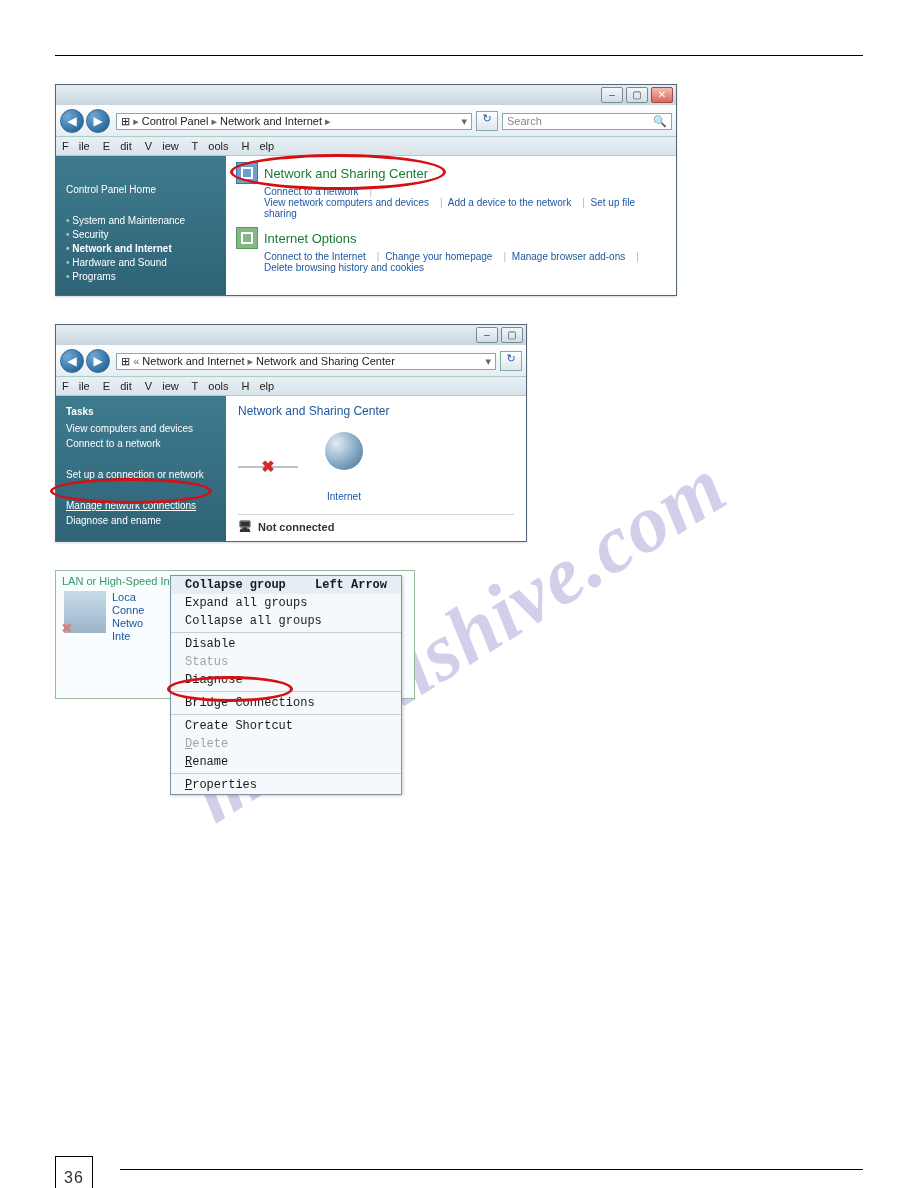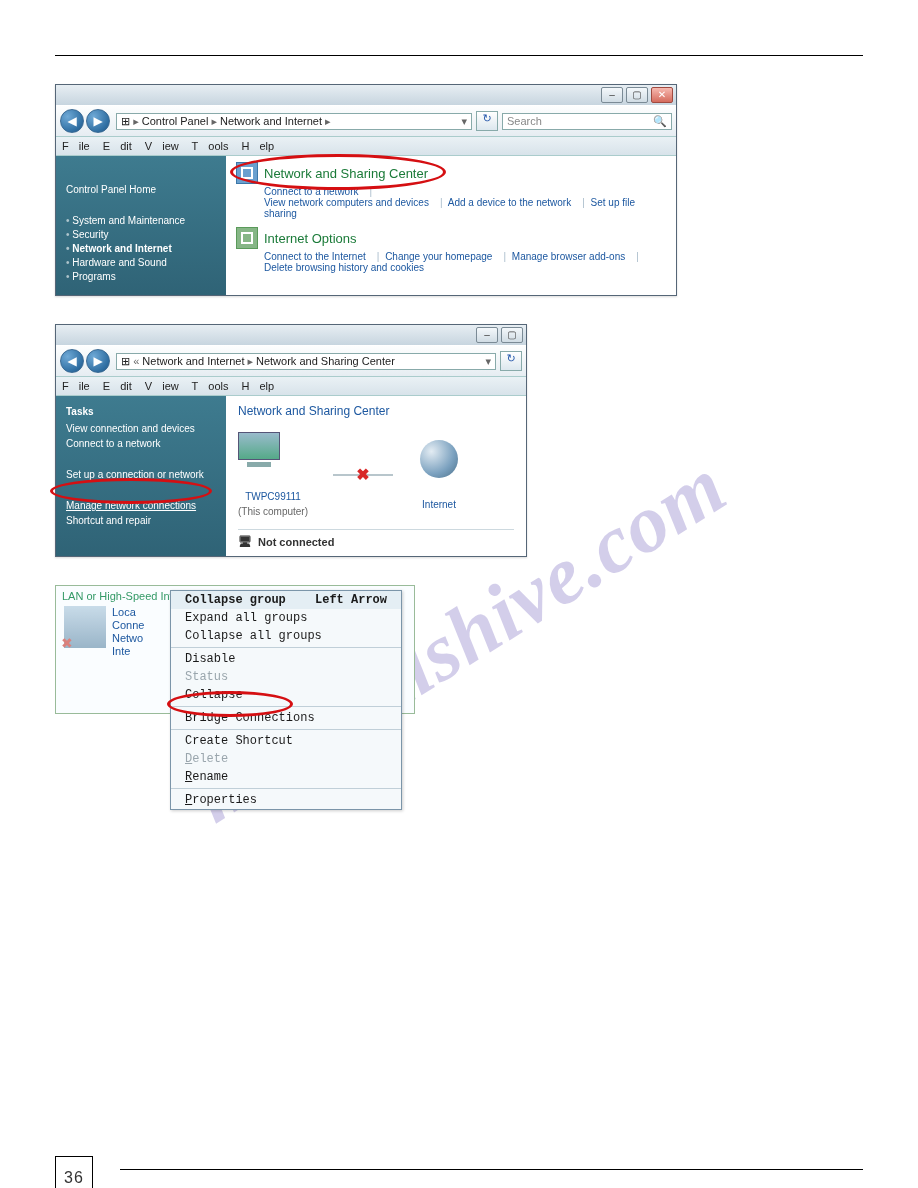--- a/index.html
+++ b/index.html
@@ -155,38 +155,30 @@
     <div class="menubar">
       <span><span class="u">F</span>ile</span>
       <span><span class="u">E</span>dit</span>
       <span><span class="u">V</span>iew</span>
       <span><span class="u">T</span>ools</span>
       <span><span class="u">H</span>elp</span>
     </div>
     <div class="main">
       <div class="side tasks" style="position:relative">
         <h4>Tasks</h4>
-        <div style="margin:4px 0">View connection and devices</div>
+        <div style="margin:4px 0">View computers and devices</div>
         <div style="margin:4px 0">Connect to a network</div>
         <div style="margin:20px 0">Set up a connection or network</div>
         <div style="margin:4px 0;text-decoration:underline">Manage network connections</div>
-        <div style="margin:4px 0">Shortcut and repair</div>
+        <div style="margin:4px 0">Diagnose and ename</div>
         <div class="ring" style="width:156px;height:20px;left:-6px;top:82px"></div>
       </div>
       <div class="center">
         <div style="color:#1d58a0;font-size:12px;margin-bottom:6px">Network and Sharing Center</div>
         <div class="diagrow">
-          <div>
-            <div class="pc">
-                <div class="mon"></div>
-                <div class="base"></div>
-              </div>
-            <div class="lab">TWPC99111</div>
-            <div class="lab" style="color:#666">(This computer)</div>
-          </div>
           <div class="line">
               <span class="x">✖</span>
             </div>
           <div>
             <div class="globe">
                 <div class="ball"></div>
               </div>
             <div class="lab">Internet</div>
           </div>
         </div>
@@ -213,21 +205,21 @@
       <div class="row strong">
         <span>Collapse group</span>
           <span>Left Arrow</span>
       </div>
       <div id="ctxitems">
           <div class="row">Expand all groups</div>
           <div class="row">Collapse all groups</div>
           <div class="div"></div>
           <div class="row">Disable</div>
           <div class="row gray">Status</div>
-          <div class="row">Collapse</div>
+          <div class="row">Diagnose</div>
           <div class="div"></div>
           <div class="row">Bridge Connections</div>
           <div class="div"></div>
           <div class="row">Create Shortcut</div>
           <div class="row gray"><span class="u">D</span>elete</div>
           <div class="row"><span class="u">R</span>ename</div>
           <div class="div"></div>
           <div class="row"><span class="u">P</span>roperties</div>
         </div>
     </div>

